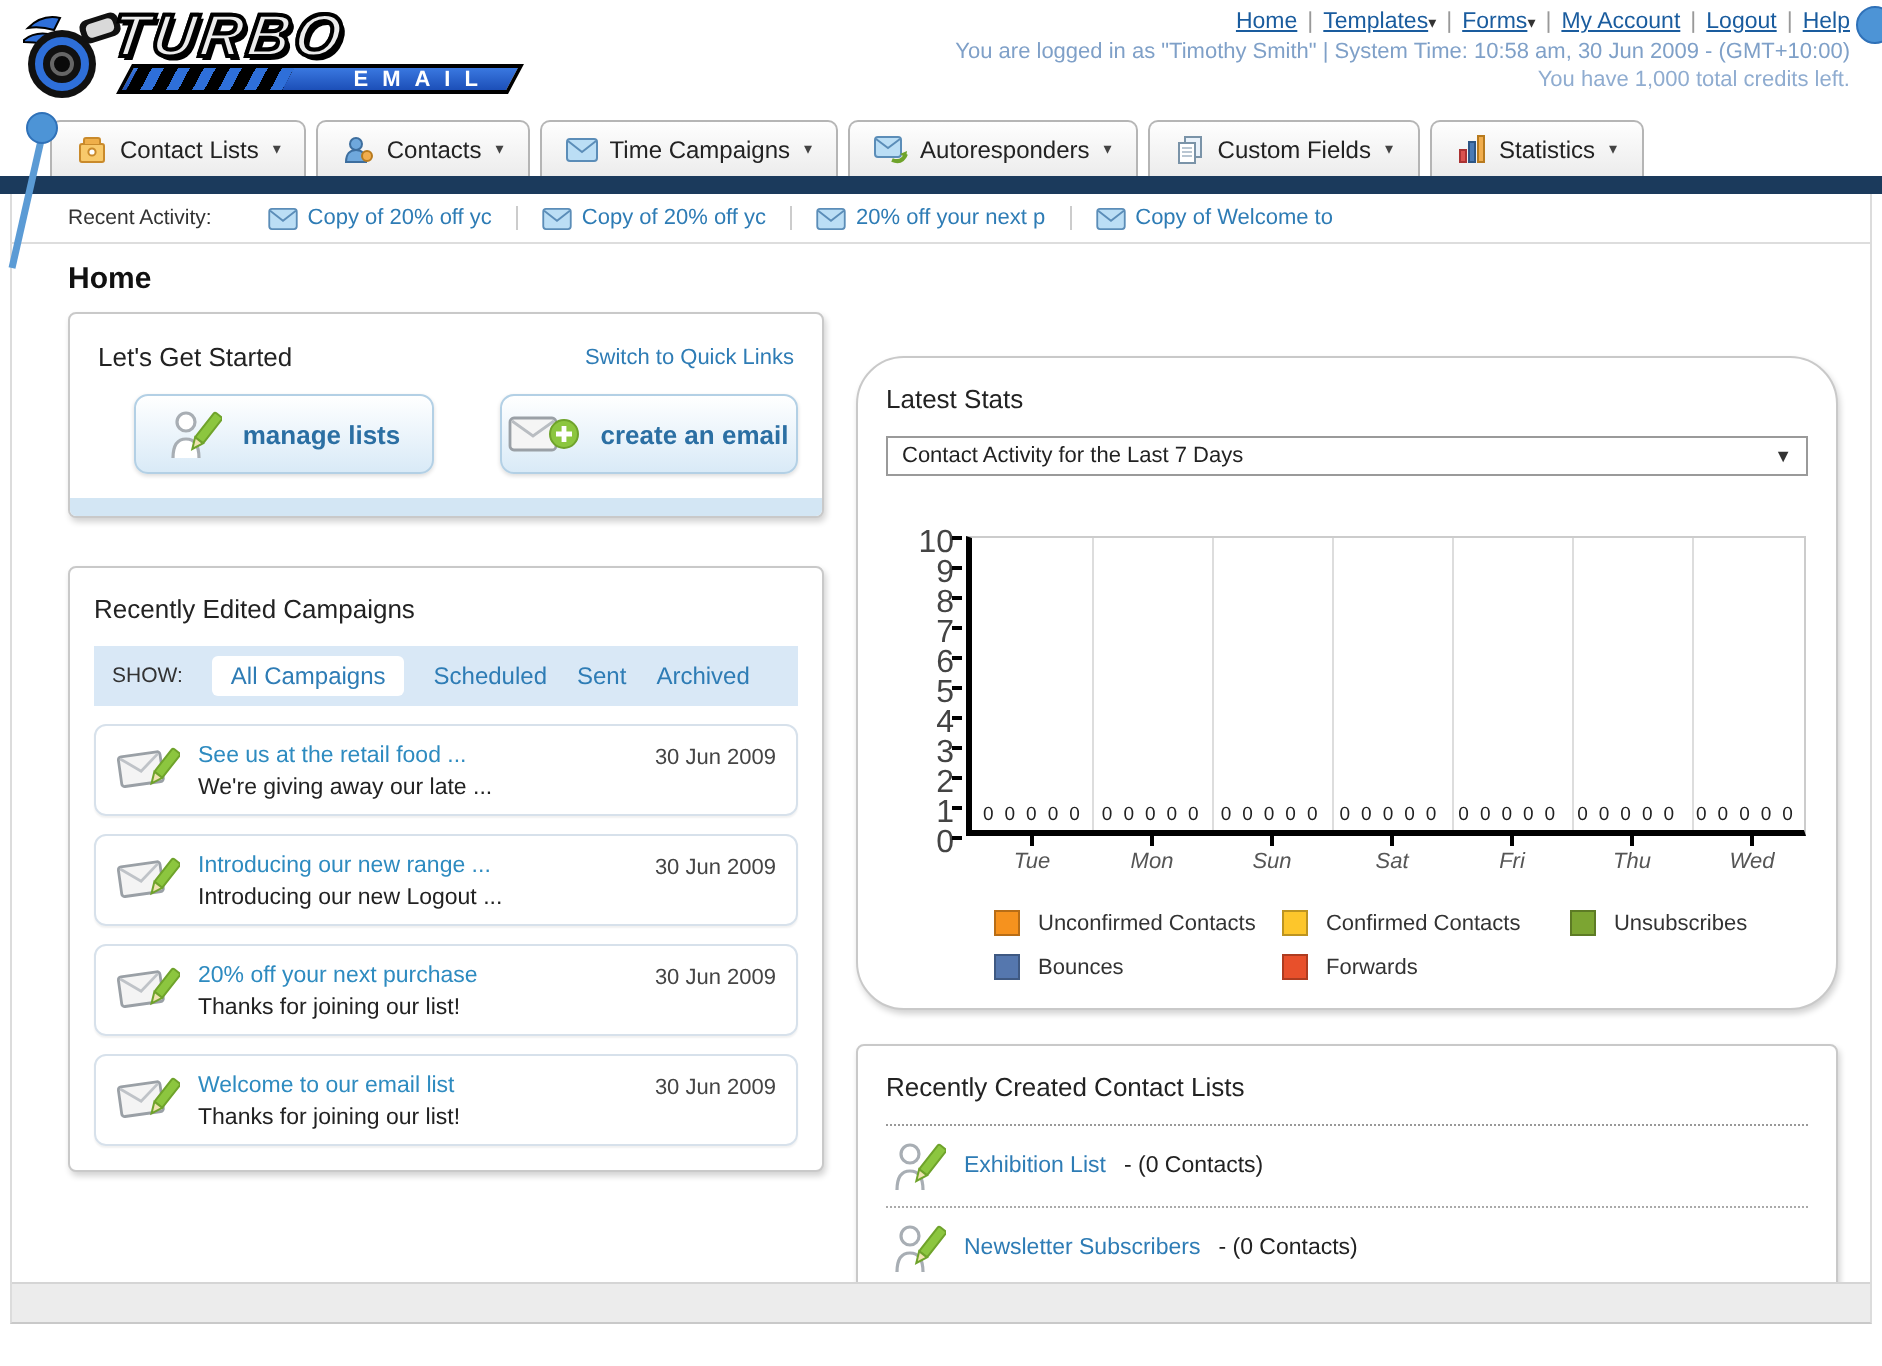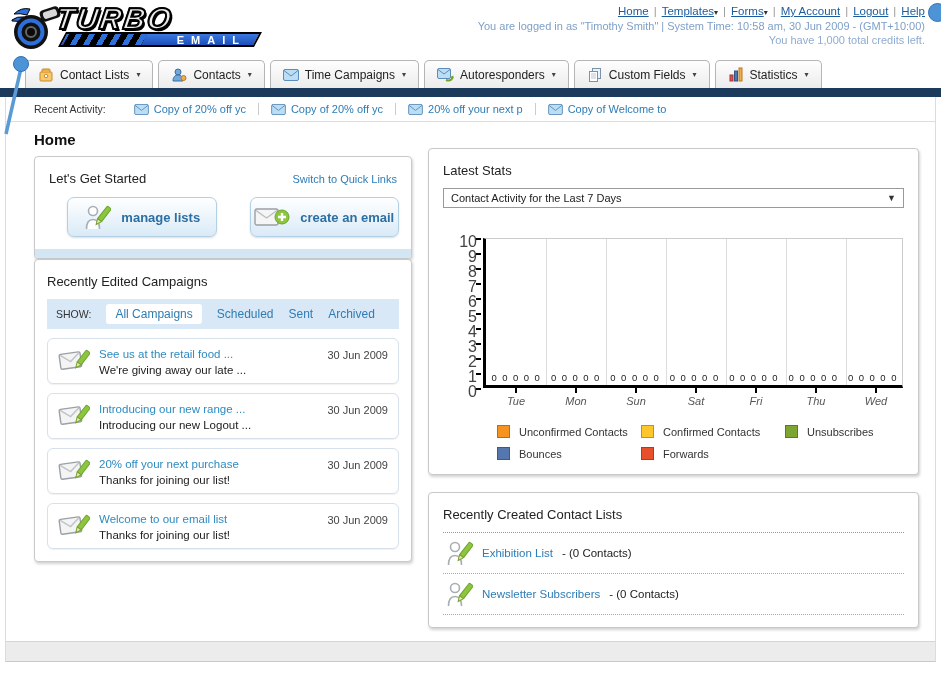--- a/index.html
+++ b/index.html
@@ -98,21 +98,21 @@
   .gs-btn {
     flex: 1; height: 40px; display: flex; align-items: center; justify-content: center; gap: 10px;
     border: 1px solid #B3D0E5; border-radius: 7px;
     background: linear-gradient(#FFFFFF, #D9EAF7);
     box-shadow: 0 1px 2px rgba(0,0,0,.14);
     font-size: 13px; font-weight: bold; color: #2B6FA3; cursor: pointer; margin-left: 20px;
   }
   .gs-strip { height: 9px; background: #D3E6F4; margin: 12px -12px 0; border-radius: 0 0 3px 3px; }
 
   
-  .camp-panel { padding: 12px; }
+  .camp-panel { margin-top: 24px; padding: 12px; }
   .show-bar { display: flex; align-items: center; gap: 15px; background: #D9E8F6; padding: 5px 9px; margin-top: 9px; }
   .show-label { color: #333; font-size: 10.5px; }
   .filter { color: #2E7CB5; font-size: 12px; }
   .filter.active { background: #fff; padding: 3px 9px; border-radius: 3px; }
   .camp-row {
     display: flex; align-items: flex-start; gap: 9px;
     border: 1px solid #D7E1EB; border-radius: 6px; padding: 7px 10px;
     margin-top: 9px; box-shadow: 0 1px 1px rgba(0,0,0,.06);
   }
   .camp-text { flex: 1; min-width: 0; padding-top: 2px; }
@@ -122,21 +122,21 @@
   .camp-footer { display: flex; justify-content: flex-end; margin: 14px 2px 4px; }
   .pill-btn {
     display: flex; align-items: center; gap: 9px;
     border: 1px solid #CFCFCF; border-radius: 7px;
     background: linear-gradient(#FFFFFF, #EDEDED);
     box-shadow: 0 1px 2px rgba(0,0,0,.16);
     padding: 6px 13px; font-size: 12px; font-weight: bold; color: #2E7CB5; cursor: pointer;
   }
 
   
-  .stats-panel { padding: 12px 14px 14px; }
+  .stats-panel { margin-top: 30px; padding: 12px 14px 14px; border-radius: 24px; }
   .stats-dd {
     margin-top: 9px; border: 1px solid #9A9A9A; height: 20px;
     display: flex; align-items: center; justify-content: space-between; padding: 0 7px;
     font-size: 11px; color: #222; background: #fff; cursor: pointer;
   }
   .dd-caret { font-size: 9px; color: #333; }
   .chart-wrap { margin: 30px 0 0 12px; position: relative; }
   .chart {
     position: relative; margin-left: 28px; width: 420px; height: 150px;
     border-left: 3px solid #000; border-bottom: 3px solid #000;

